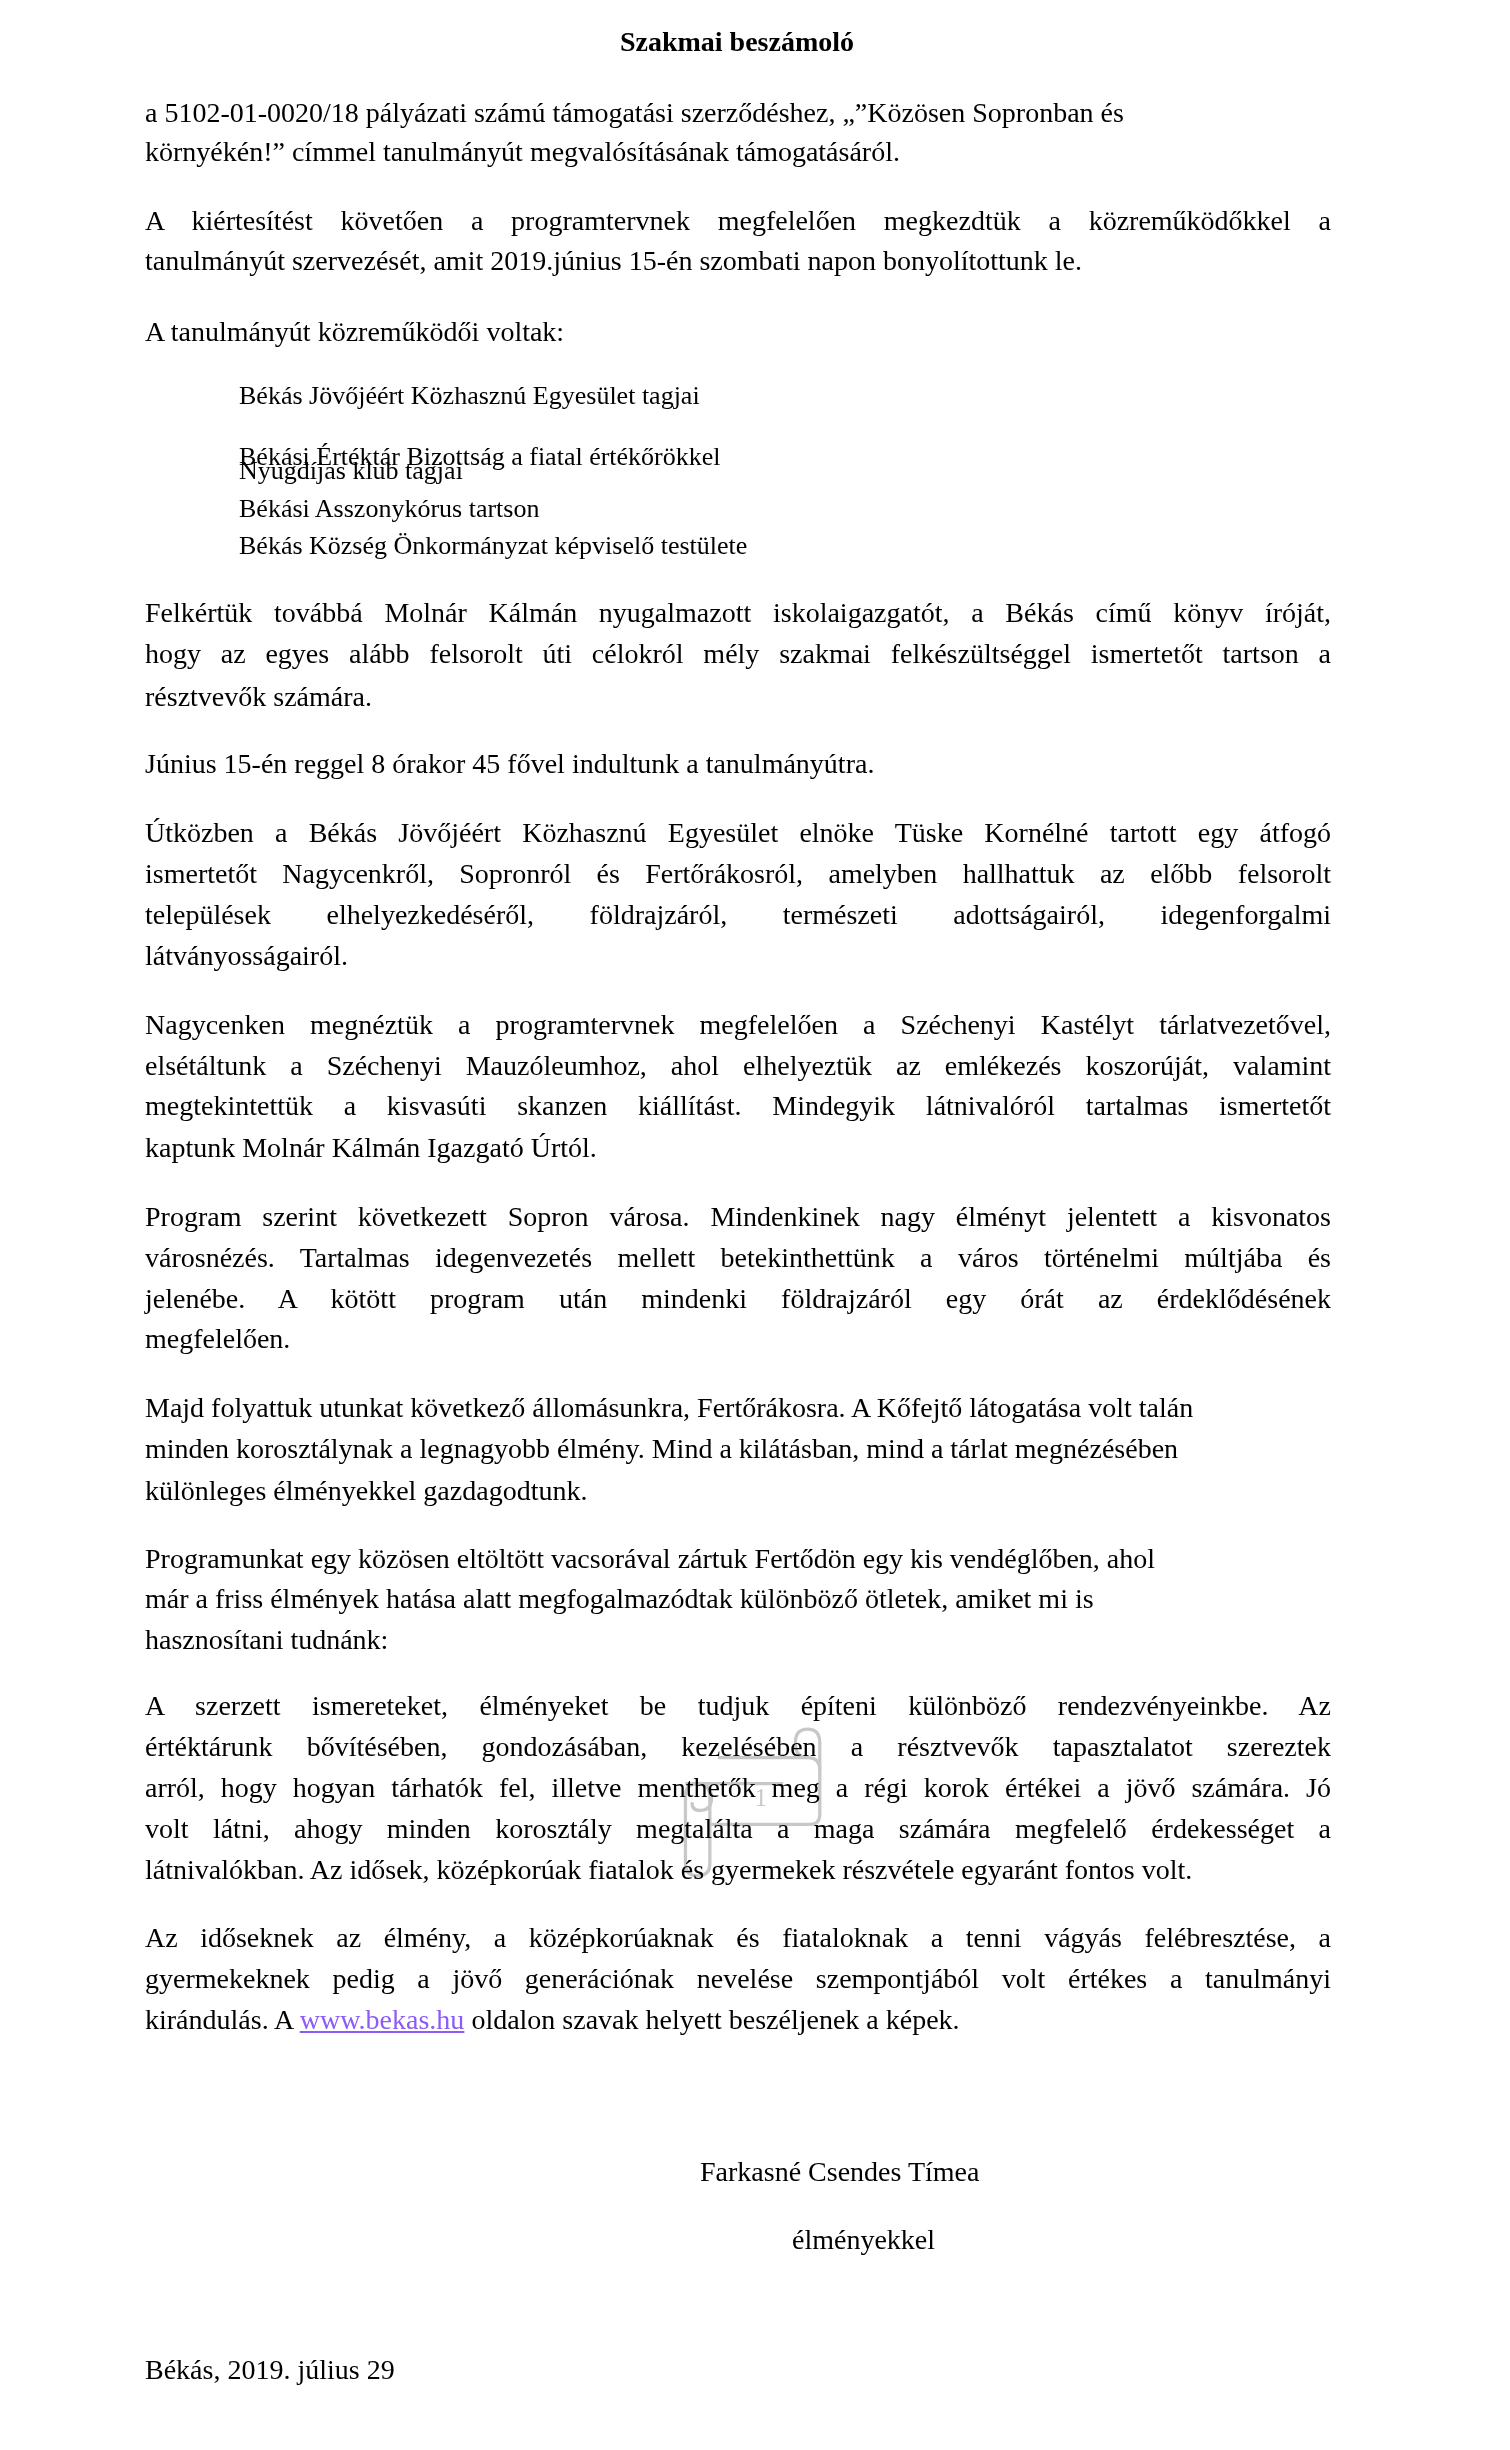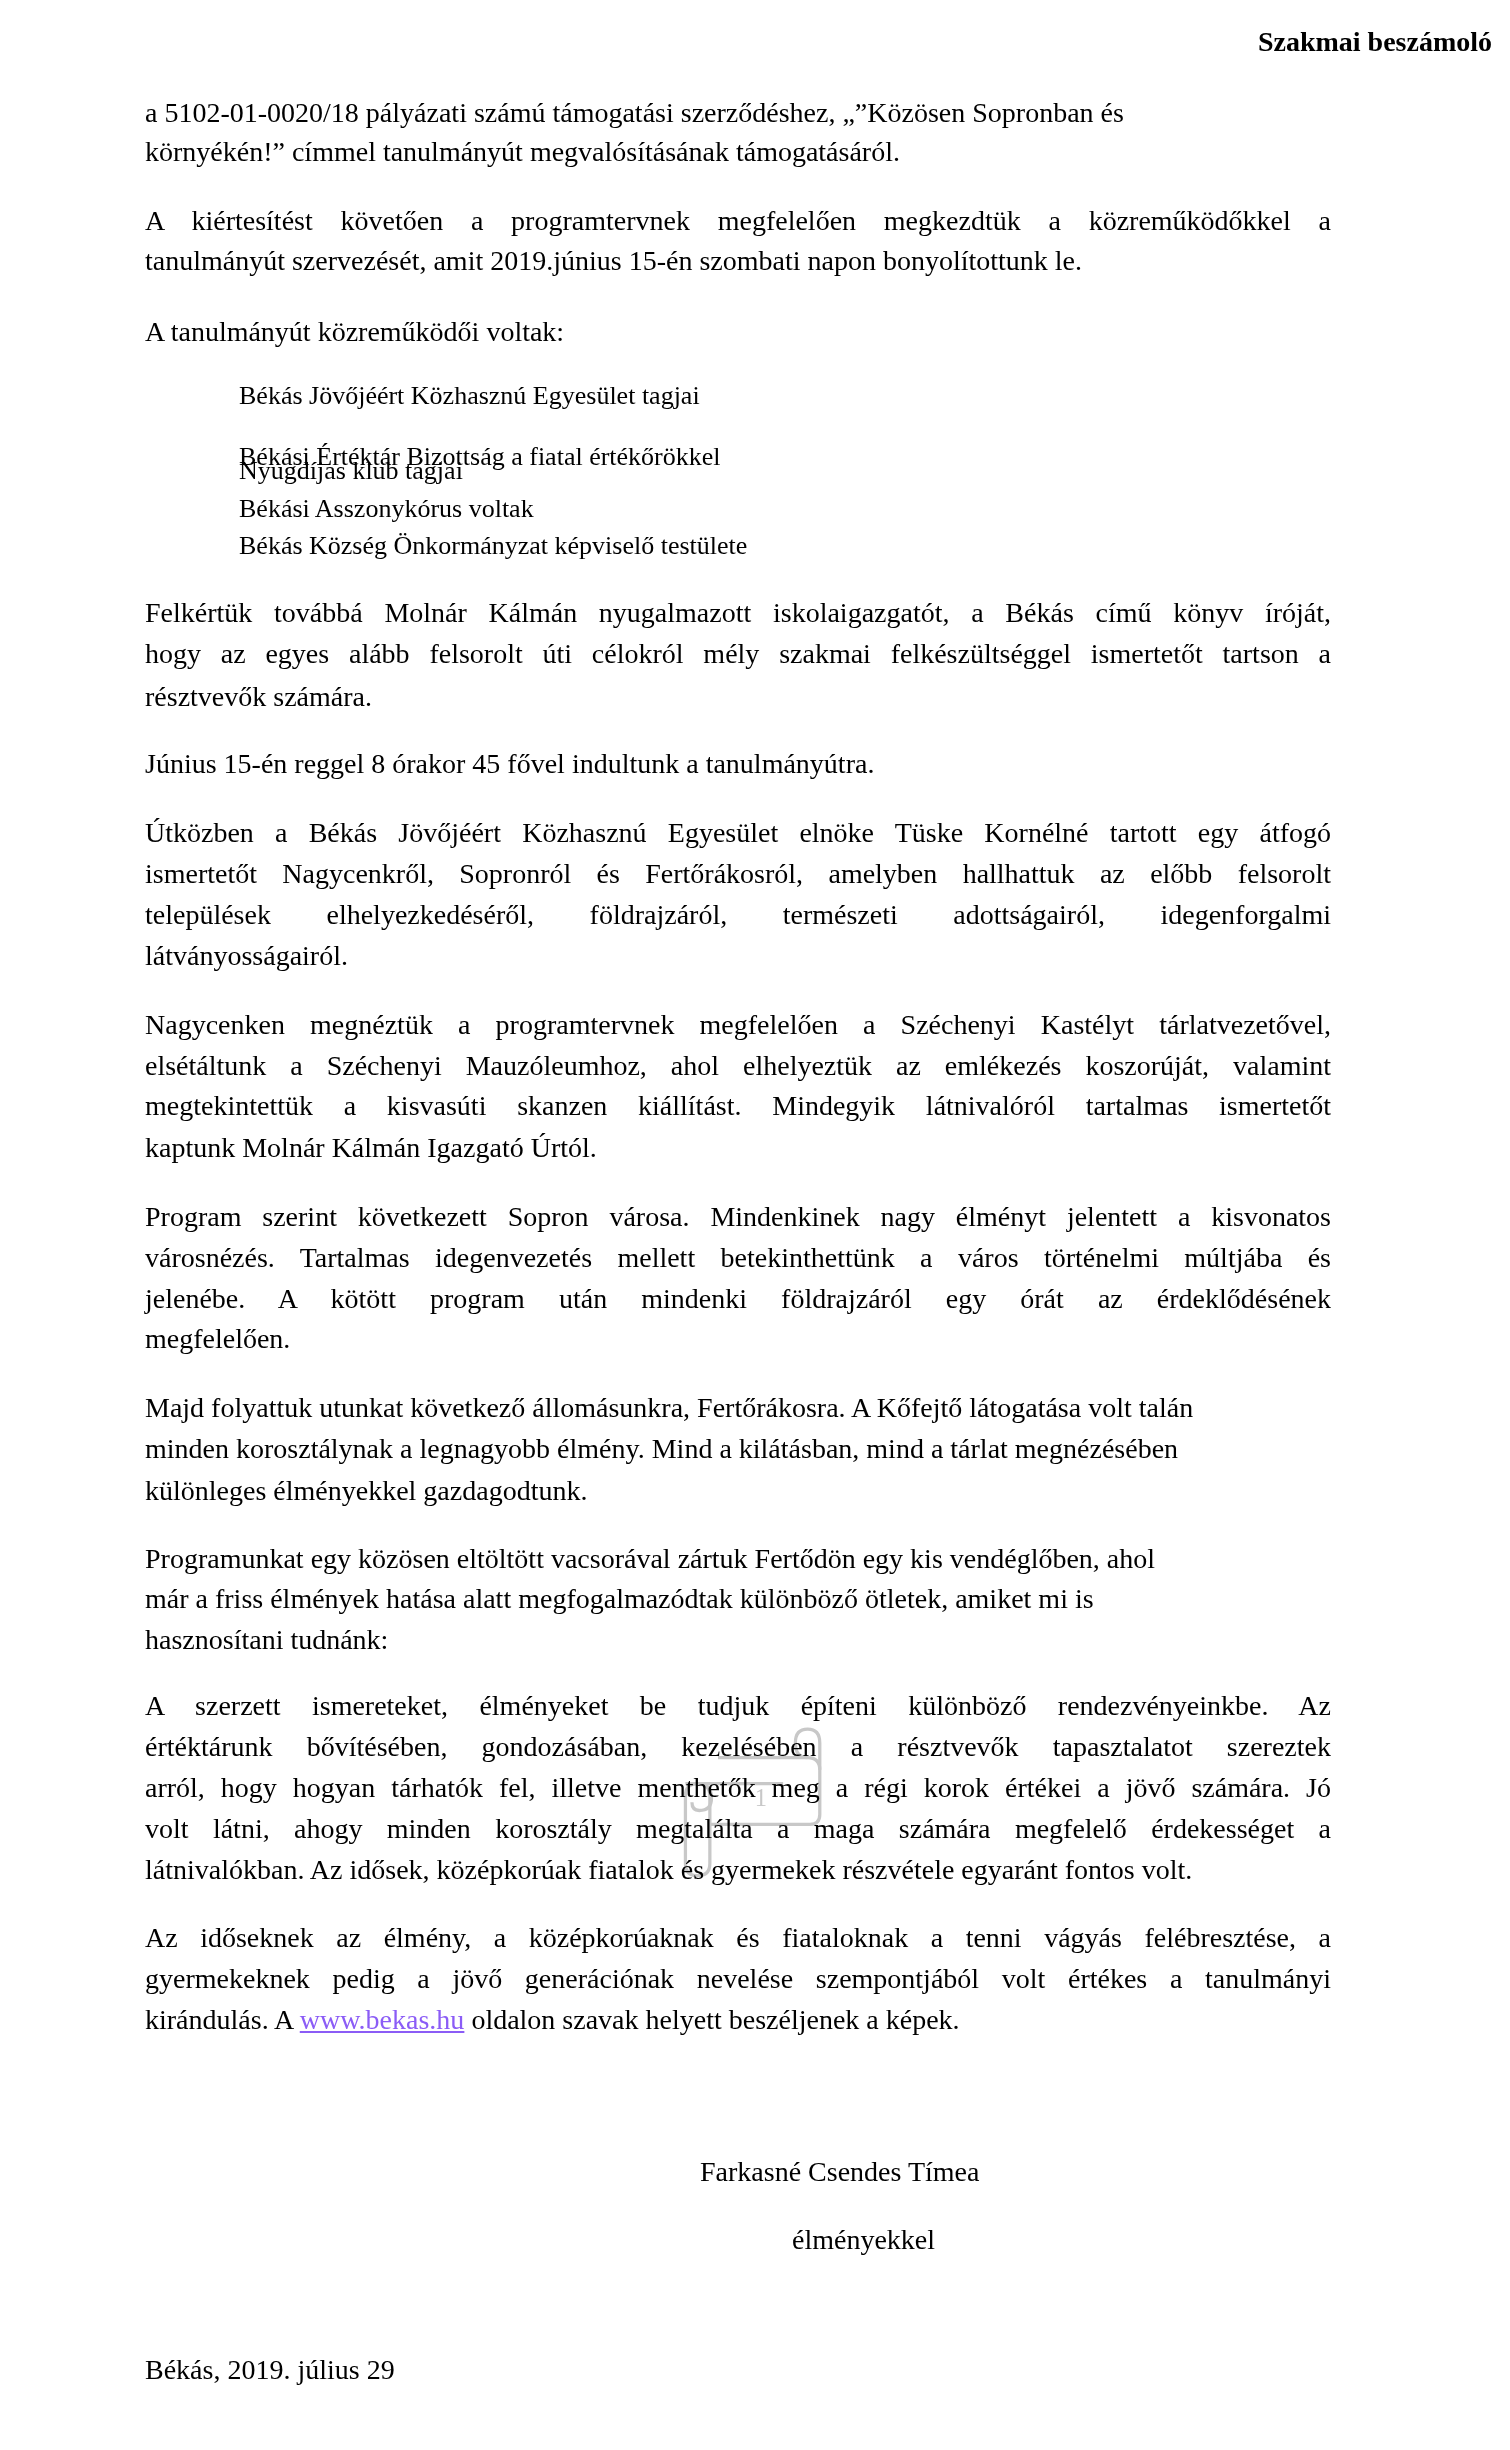--- a/index.html
+++ b/index.html
@@ -1,21 +1,21 @@
 <!DOCTYPE html>
 <html style="font-size:13px"><head>
 <meta charset="utf-8">
 <style>
   html, body { margin: 0; padding: 0; background: #ffffff; }
   body { width: 1510px; height: 2450px; position: relative; overflow: hidden;
          font-family: "Liberation Serif", "DejaVu Serif", serif; color: #000000; }
   .ln { position: absolute; left: 145px; width: 1186px; font-size: 28px; line-height: 28px; height: 28px; white-space: nowrap; }
   .j { text-align: justify; text-align-last: justify; white-space: normal; }
   .li { position: absolute; left: 239px; font-size: 26px; line-height: 26px; height: 26px; white-space: nowrap; }
-  .title { position: absolute; left: 0; width: 1510px; text-align: right; font-size: 28px; line-height: 28px; font-weight: bold; top: 28px; }
+  .title { position: absolute; left: 0; width: 1510px; text-align: center; font-size: 28px; line-height: 28px; font-weight: bold; top: 28px; }
   .title span { position: relative; left: -18px; }
   .sig { position: absolute; font-size: 28px; line-height: 28px; white-space: nowrap; }
   a.link { color: #8b5cf6; text-decoration: underline; }
   .wm { position: absolute; left: 661px; top: 1725px; width: 171px; height: 171px; pointer-events: none; }
 </style>
 </head>
 <body>
 
 <div>
 
@@ -25,21 +25,21 @@
   <div class="ln" style="top:138px">környékén!” címmel tanulmányút megvalósításának támogatásáról.</div>
 
   <div class="ln j" style="top:207px">A kiértesítést követően a programtervnek megfelelően megkezdtük a közreműködőkkel a</div>
   <div class="ln" style="top:247px">tanulmányút szervezését, amit 2019.június 15-én szombati napon bonyolítottunk le.</div>
 
   <div class="ln" style="top:318px">A tanulmányút közreműködői voltak:</div>
 
   <div class="li" style="top:383px">Békás Jövőjéért Közhasznú Egyesület tagjai</div>
   <div class="li" style="top:444px">Békási Értéktár Bizottság a fiatal értékőrökkel</div>
   <div class="li" style="top:458px">Nyugdíjas klub tagjai</div>
-  <div class="li" style="top:496px">Békási Asszonykórus voltak</div>
+  <div class="li" style="top:496px">Békási Asszonykórus tartson</div>
   <div class="li" style="top:533px">Békás Község Önkormányzat képviselő testülete</div>
 
   <div class="ln j" style="top:599px">Felkértük továbbá Molnár Kálmán nyugalmazott iskolaigazgatót, a Békás című könyv íróját,</div>
   <div class="ln j" style="top:640px">hogy az egyes alább felsorolt úti célokról mély szakmai felkészültséggel ismertetőt tartson a</div>
   <div class="ln" style="top:683px">résztvevők számára.</div>
 
   <div class="ln" style="top:750px">Június 15-én reggel 8 órakor 45 fővel indultunk a tanulmányútra.</div>
 
   <div class="ln j" style="top:819px">Útközben a Békás Jövőjéért Közhasznú Egyesület elnöke Tüske Kornélné tartott egy átfogó</div>
   <div class="ln j" style="top:860px">ismertetőt Nagycenkről, Sopronról és Fertőrákosról, amelyben hallhattuk az előbb felsorolt</div>

